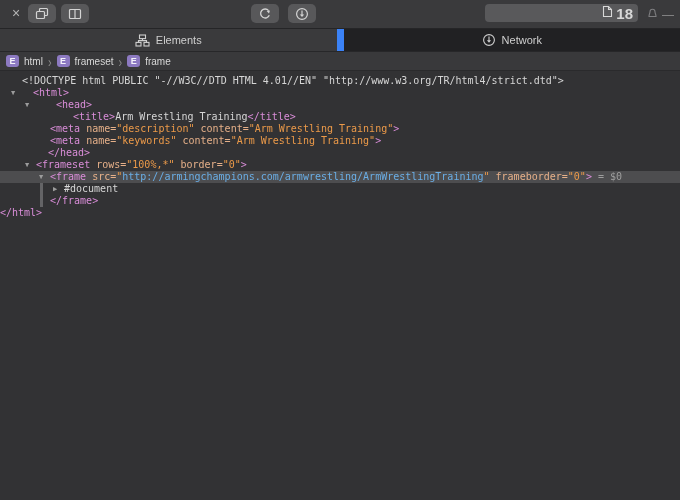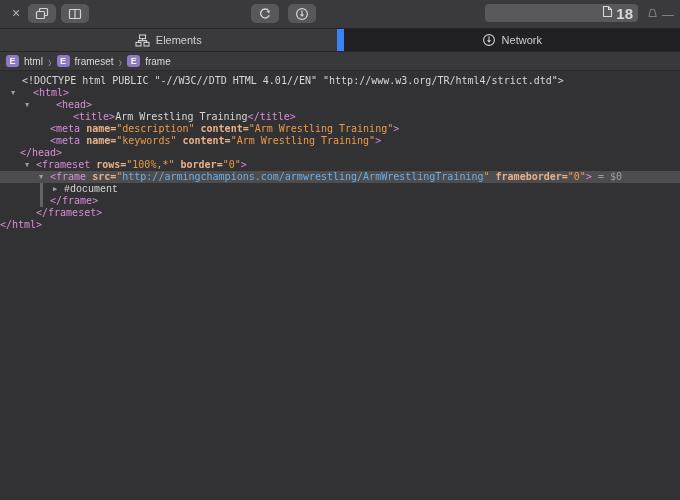--- a/index.html
+++ b/index.html
@@ -73,21 +73,21 @@
     position:relative;height:12px;line-height:12px;white-space:pre;color:#d6d6d6;
   }
   .line.selected{background:#4d4d4f;}
   .tri{
     position:absolute;top:0;color:#9c9c9c;font-size:7px;line-height:12px;width:10px;text-align:center;
   }
   .bar{
     position:absolute;left:40px;top:0;width:3px;height:12px;background:#646466;
   }
   .c-t{color:#d98dd8;}   
-  .c-a{color:#e6b089;font-weight:bold;}   
+  .c-a{color:#e6b089;}   
   .c-v{color:#ec9a49;}   
   .c-u{color:#6aaee6;}   
   .c-p{color:#d6d6d6;}   
   .c-m{color:#9e9e9e;}   
 </style>
 </head>
 <body>
 
 <div class="toolbar">
   <div class="close-x">×</div>
@@ -184,20 +184,19 @@
     </span>
   </div>
 
 <div class="code" id="code">
     <div class="line"><span style="padding-left: 22px; display: inline-block;"><span class="c-p">&lt;!DOCTYPE html PUBLIC "-//W3C//DTD HTML 4.01//EN" "http://www.w3.org/TR/html4/strict.dtd"&gt;</span></span></div>
     <div class="line"><span class="tri" style="left: 8px;">▼</span><span style="padding-left: 22px; display: inline-block; margin-left: 11px;"><span class="c-t">&lt;html&gt;</span></span></div>
     <div class="line"><span class="tri" style="left: 22px;">▼</span><span style="padding-left: 56px; display: inline-block;"><span class="c-t">&lt;head&gt;</span></span></div>
     <div class="line"><span style="padding-left: 73px; display: inline-block;"><span class="c-t">&lt;title&gt;</span><span class="c-p">Arm Wrestling Training</span><span class="c-t">&lt;/title&gt;</span></span></div>
     <div class="line"><span style="padding-left: 50px; display: inline-block;"><span class="c-t">&lt;meta</span><span class="c-a"> name=</span><span class="c-v">"description"</span><span class="c-a"> content=</span><span class="c-v">"Arm Wrestling Training"</span><span class="c-t">&gt;</span></span></div>
     <div class="line"><span style="padding-left: 50px; display: inline-block;"><span class="c-t">&lt;meta</span><span class="c-a"> name=</span><span class="c-v">"keywords"</span><span class="c-a"> content=</span><span class="c-v">"Arm Wrestling Training"</span><span class="c-t">&gt;</span></span></div>
-    <div class="line"><span style="padding-left: 20px; display: inline-block;"><span class="c-t">&lt;/head&gt;</span></span></div>
+    <div class="line"><span style="padding-left: 48px; display: inline-block;"><span class="c-t">&lt;/head&gt;</span></span></div>
     <div class="line"><span class="tri" style="left: 22px;">▼</span><span style="padding-left: 36px; display: inline-block;"><span class="c-t">&lt;frameset</span><span class="c-a"> rows=</span><span class="c-v">"100%,*"</span><span class="c-a"> border=</span><span class="c-v">"0"</span><span class="c-t">&gt;</span></span></div>
     <div class="line selected"><span class="tri" style="left: 36px;">▼</span><span style="padding-left: 50px; display: inline-block;"><span class="c-t">&lt;frame</span><span class="c-a"> src=</span><span class="c-v">"</span><span class="c-u">http://armingchampions.com/armwrestling/ArmWrestlingTraining</span><span class="c-v">"</span><span class="c-a"> frameborder=</span><span class="c-v">"0"</span><span class="c-t">&gt;</span><span class="c-m"> = $0</span></span></div>
-    <div class="line"><span class="bar"></span><span class="tri" style="left: 50px;">▶</span><span style="padding-left: 64px; display: inline-block; font-family: Liberation Mono, monospace;"><span class="c-p">#document</span></span></div>
+    <div class="line"><span class="bar"></span><span class="tri" style="left: 50px;">▶</span><span style="padding-left: 64px; display: inline-block;"><span class="c-p">#document</span></span></div>
     <div class="line"><span class="bar"></span><span style="padding-left: 50px; display: inline-block;"><span class="c-t">&lt;/frame&gt;</span></span></div>
-    <div class="line"><span style="padding-left: 36px; display: inline-block;"><span class="c-t">&lt;/frameset&gt;</span></span></div>
     <div class="line"><span style="display: inline-block;"><span class="c-t">&lt;/html&gt;</span></span></div>
   </div>
 
 </body></html>

